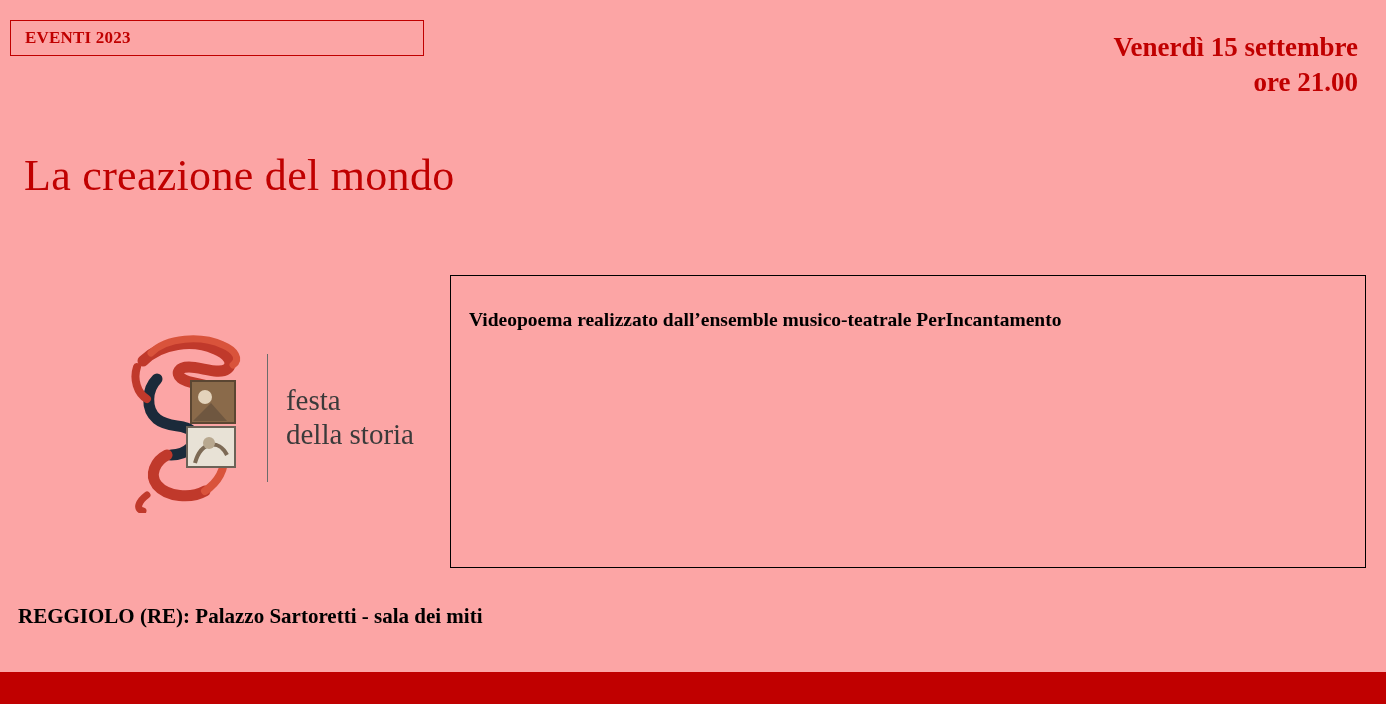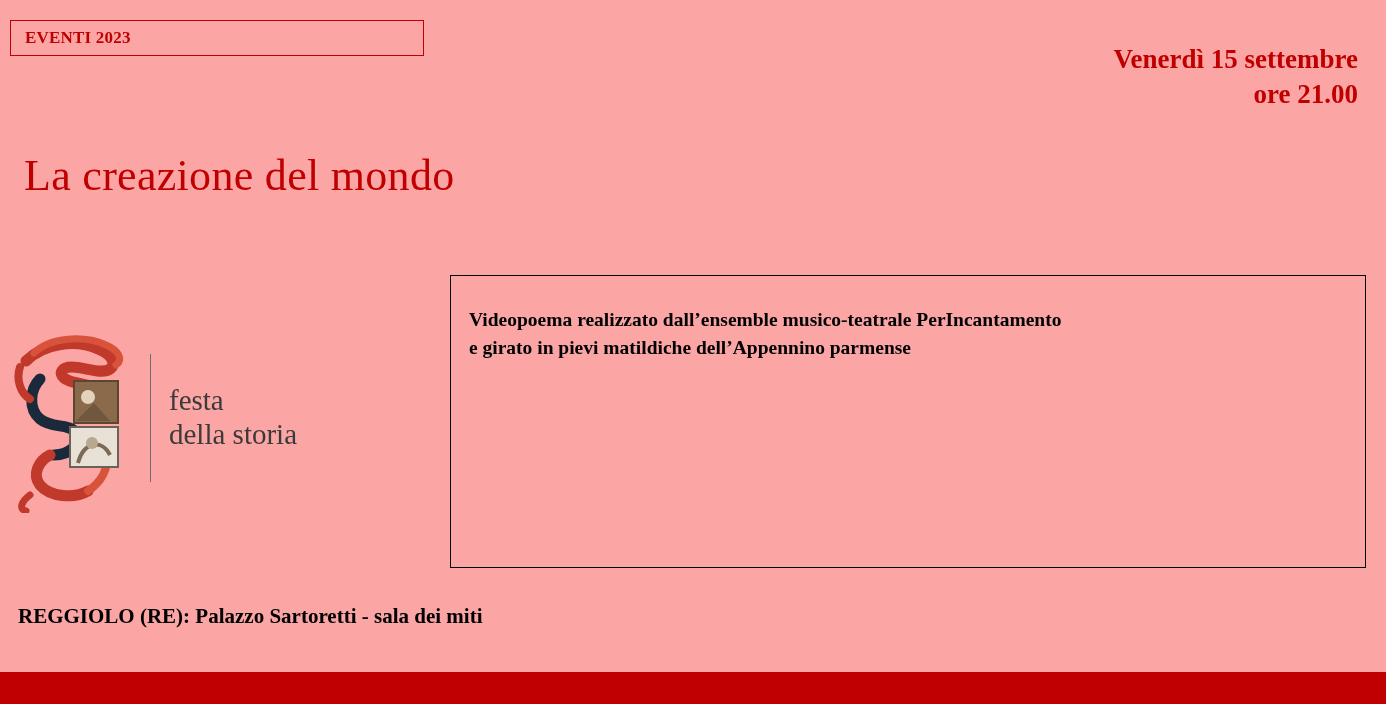--- a/index.html
+++ b/index.html
@@ -38,21 +38,21 @@
     font-size: 17px;
     font-weight: bold;
     font-family: "Liberation Serif", serif;
     letter-spacing: 0.2px;
   }
 
   
   .date-block {
     position: absolute;
     right: 28px;
-    top: 42px;
+    top: 30px;
     text-align: right;
     color: #c00000;
     font-weight: bold;
     font-size: 27px;
     line-height: 1.28;
     font-family: "Liberation Serif", serif;
   }
   .date-block .line2 {
     display: block;
   }
@@ -72,20 +72,21 @@
 
   
   .logo-block {
     position: absolute;
     left: 14px;
     top: 318px;
     width: 400px;
     height: 200px;
     display: flex;
     align-items: center;
+    justify-content: flex-end;
   }
   .logo-mark {
     position: relative;
     width: 130px;
     height: 190px;
     flex: 0 0 auto;
   }
   .logo-mark svg {
     display: block;
   }
@@ -186,19 +187,18 @@
     </div>
     <div class="logo-divider"></div>
     <div class="logo-text">
       <span>festa</span>
       <span>della storia</span>
     </div>
   </div>
 
   <div class="desc-box">
     <div class="desc-line">Videopoema realizzato dall’ensemble musico-teatrale PerIncantamento</div>
-    <div class="desc-line">e girato in pievi matildiche dell’Appennino parmense</div>
   </div>
 
   <div class="venue">REGGIOLO (RE): Palazzo Sartoretti - sala dei miti</div>
 
   <div class="bottom-bar"></div>
 </div>
 
 </body></html>

